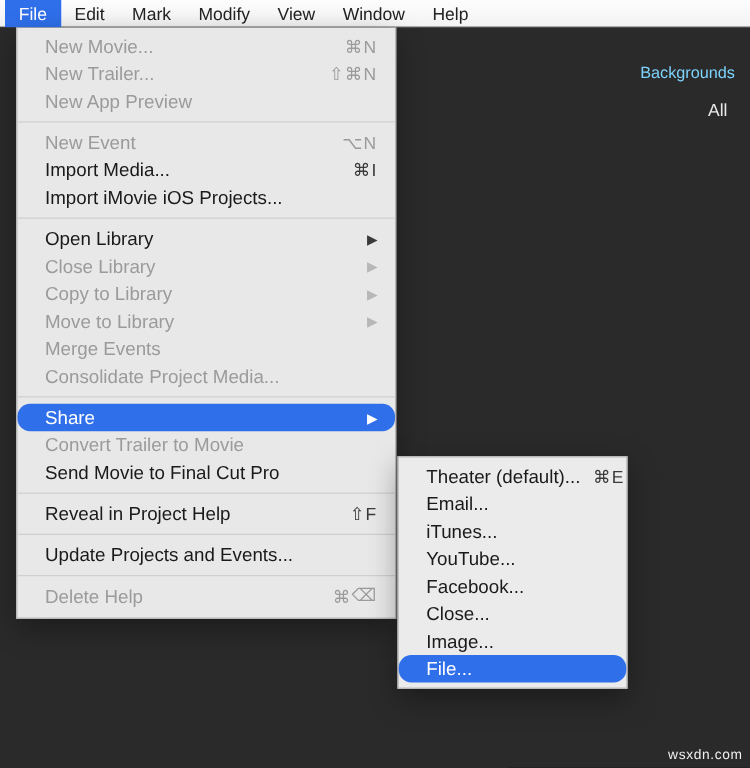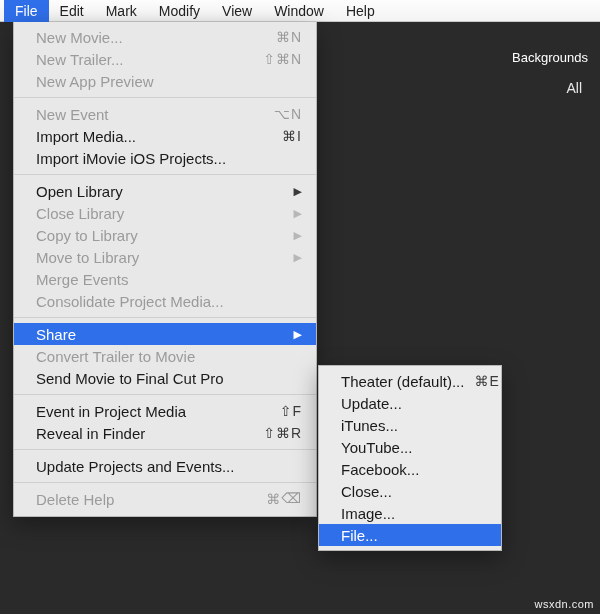--- a/index.html
+++ b/index.html
@@ -30,21 +30,21 @@
     .menubar-item.active {
       background: #2f6fea;
       color: #fff;
     }
     .app-bg {
       background: #2a2a2a;
       height: 592px;
       position: relative;
     }
     .app-tabs {
-      color: #ffffff;
+      color: #7dd3fc;
       font-size: 13px;
       position: absolute;
       top: 28px;
       right: 12px;
       display: flex;
       gap: 30px;
     }
     .app-all {
       color: #e8e8e8;
       font-size: 14px;
@@ -77,20 +77,21 @@
       color: #3a3a3a;
       font-size: 14px;
       margin-left: 10px;
       letter-spacing: 1px;
     }
     .mi.disabled { color: #9b9b9b; }
     .mi.disabled .cut { color: #9b9b9b; }
     .mi.highlight {
       background: #2f6fea;
       color: #fff;
+      border-radius: 10px;
     }
     .mi.highlight .arrow { color: #fff; }
     .arrow-box { width: 14px; text-align: right; font-size: 11px; }
     .arrow { color: #3a3a3a; }
     .arrow.dim { color: #b7b7b7; }
     .sep {
       height: 1px;
       background: #cfcfcf;
       margin: 5px 0;
     }
@@ -219,26 +220,22 @@
   <div class="mi disabled">
     <span class="lbl">Convert Trailer to Movie</span>
   </div>
   <div class="mi">
     <span class="lbl">Send Movie to Final Cut Pro</span>
   </div>
 
   <div class="sep"></div>
 
   <div class="mi">
-    <span class="lbl">Event in Project Media</span>
+    <span class="lbl">Reveal in Project Help</span>
     <span class="cut">⇧F</span>
-  </div>
-  <div class="mi">
-    <span class="lbl">Reveal in Finder</span>
-    <span class="cut">⇧⌘R</span>
   </div>
 
   <div class="sep"></div>
 
   <div class="mi">
     <span class="lbl">Update Projects and Events...</span>
   </div>
 
   <div class="sep"></div>
 
@@ -247,21 +244,21 @@
     <span class="cut">⌘<span class="del-icon">⌫</span></span>
   </div>
 </div>
 
 <div class="submenu">
   <div class="mi">
     <span class="lbl">Theater (default)...</span>
     <span class="cut">⌘E</span>
   </div>
   <div class="mi">
-    <span class="lbl">Update...</span>
+    <span class="lbl">Email...</span>
   </div>
   <div class="mi">
     <span class="lbl">iTunes...</span>
   </div>
   <div class="mi">
     <span class="lbl">YouTube...</span>
   </div>
   <div class="mi">
     <span class="lbl">Facebook...</span>
   </div>

